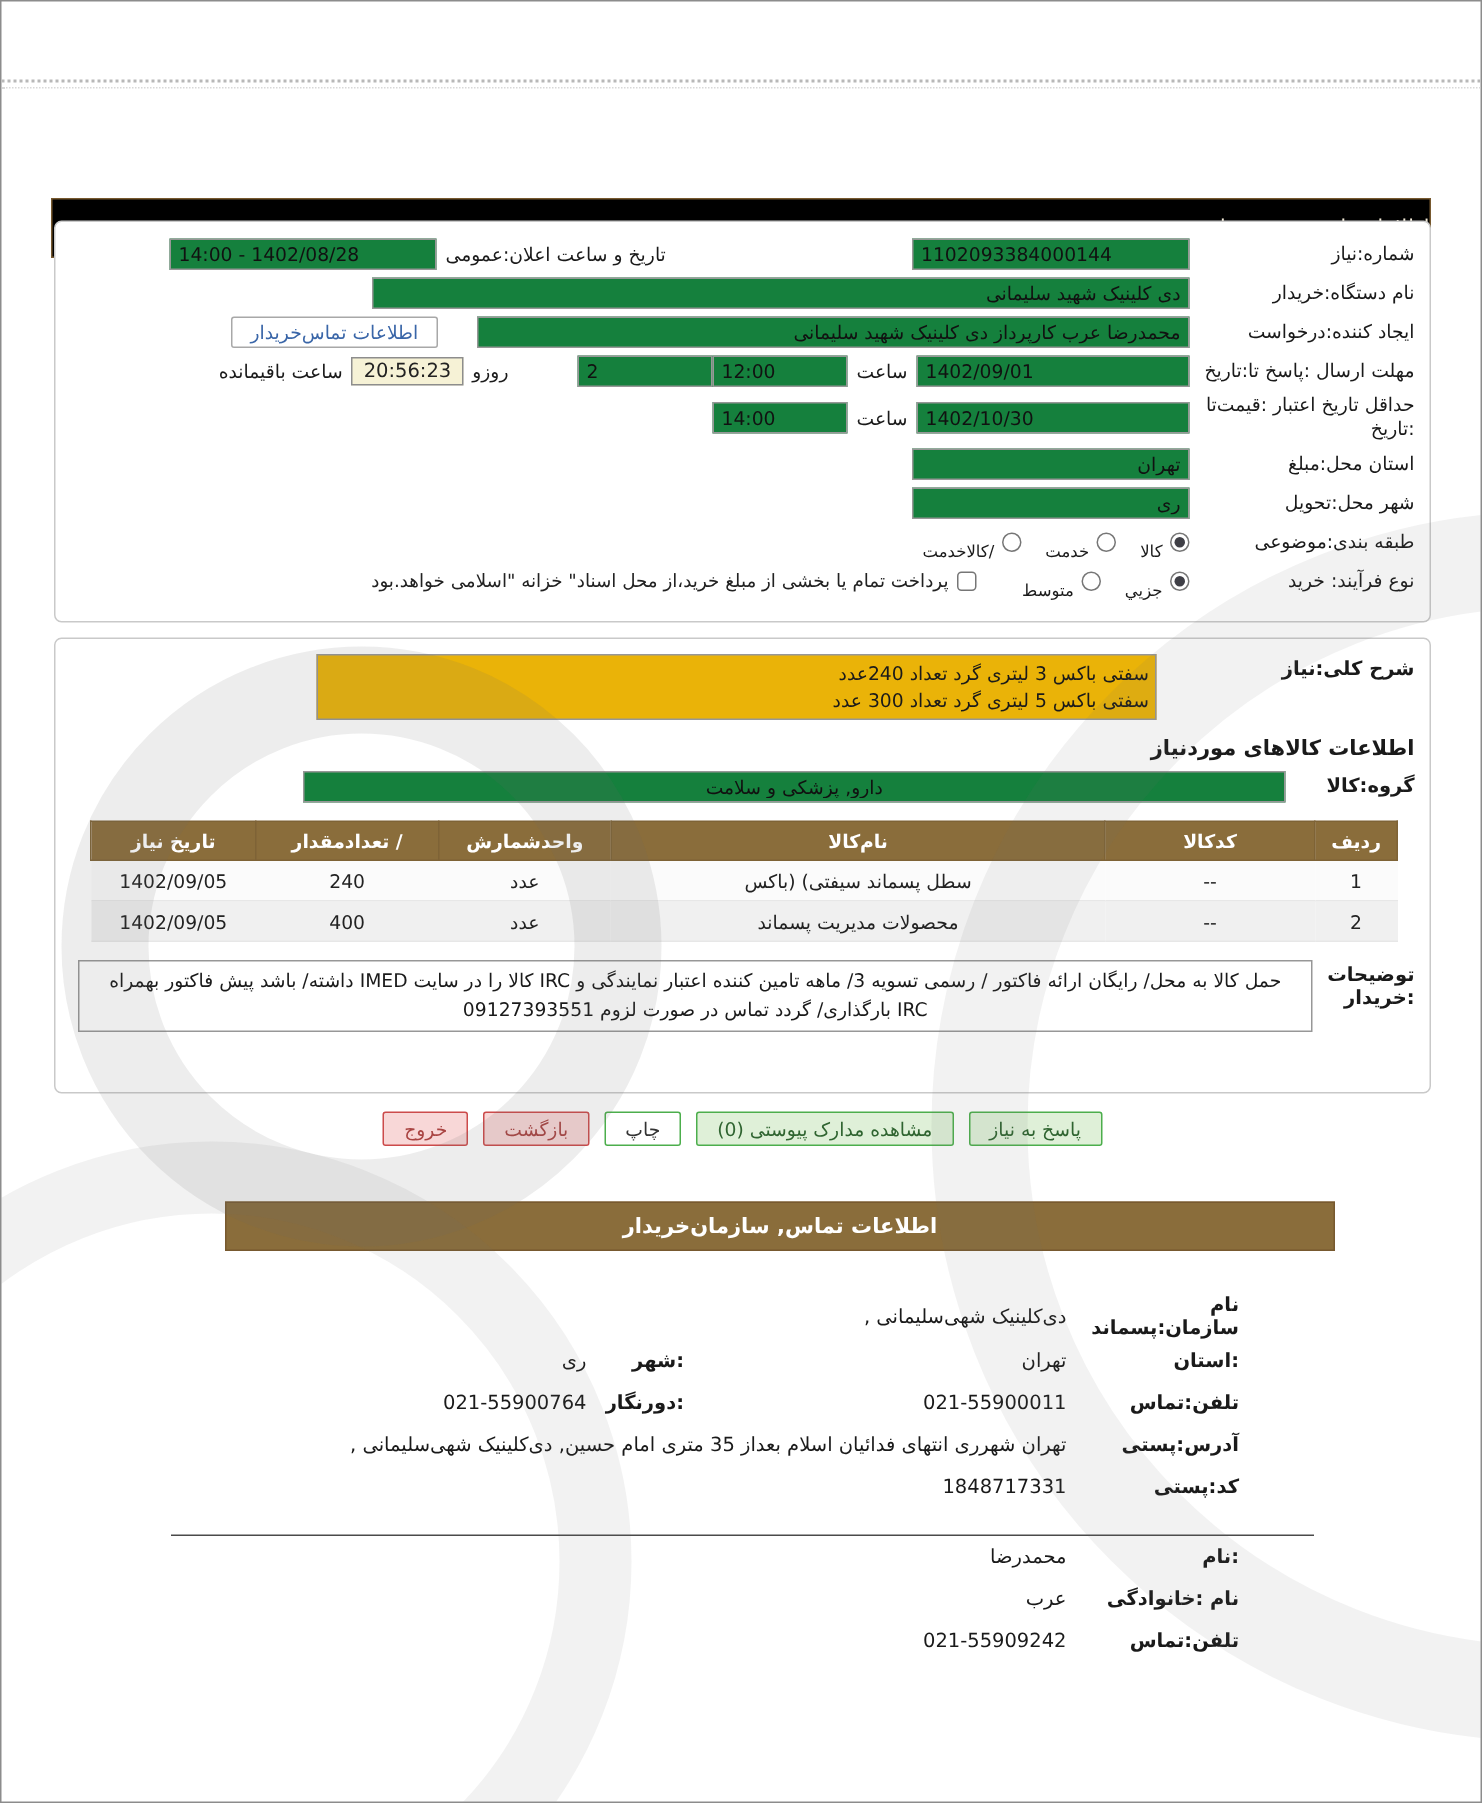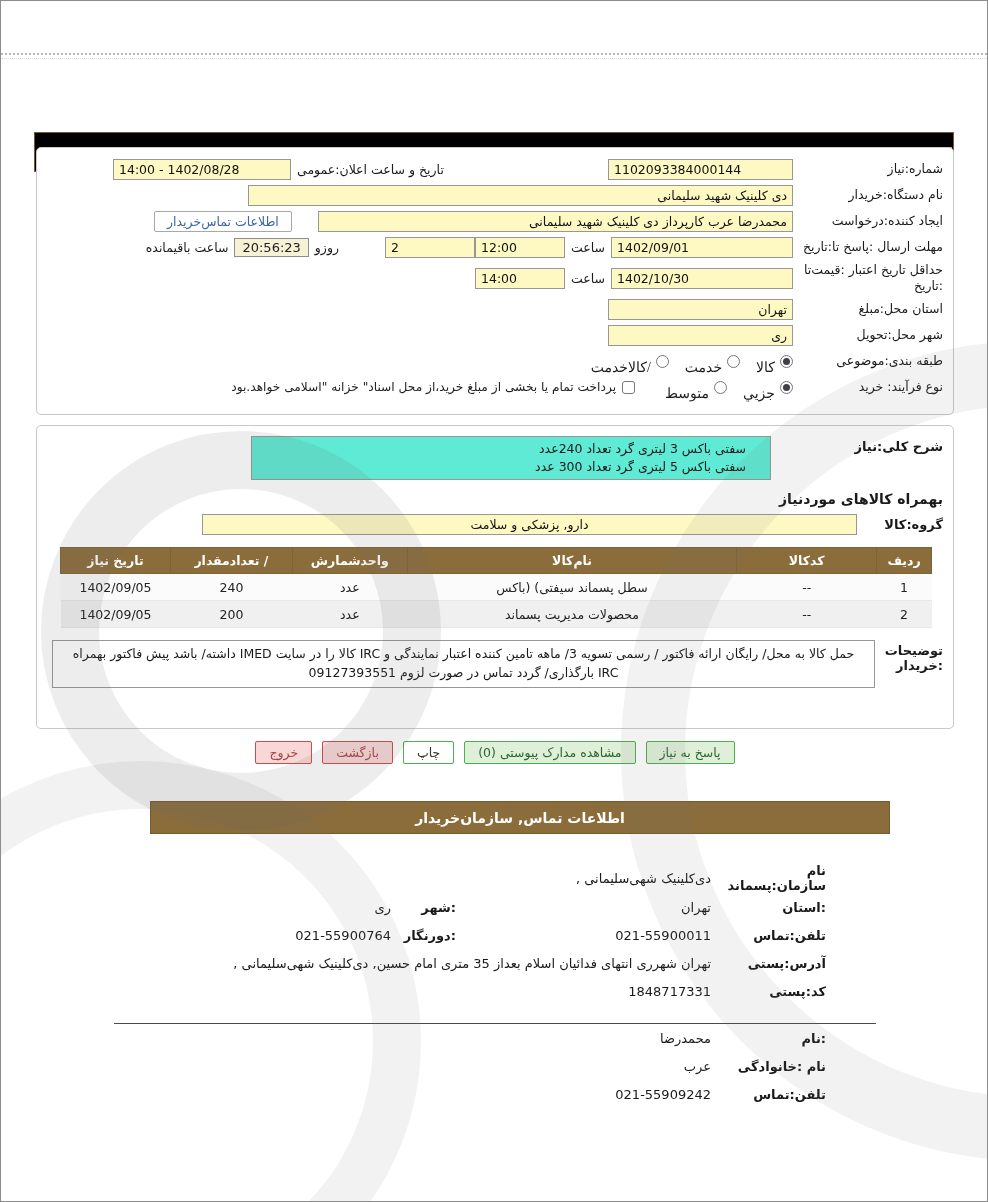--- a/index.html
+++ b/index.html
@@ -30,21 +30,21 @@
   }
   #panel1 { top:146px; left:35px; width:918px; height:268px; padding:8px 10px 6px 12px; }
   #panel2 { top:424px; left:35px; width:918px; height:304px; padding:10px 10px 8px 12px; }
 
   .frow { display:flex; align-items:center; height:26px; }
   .frow.tall { height:36px; }
   .flabel { flex:none; width:150px; font-size:12.5px; color:#1a1a1a; line-height:1.25; }
   .flabel span { display:block; }
 
   .inp {
-    border:1px solid #979797; background:#fef9c3; height:21px;
+    border:1px solid #979797; background:#15803d; height:21px;
     font-family:"DejaVu Sans", sans-serif; font-size:12.5px; color:#111;
     padding:0 5px;
   }
   .w185{width:185px} .w178{width:178px} .w545{width:545px} .w475{width:475px}
   .w182{width:182px} .w90{width:90px}
   .left-group { margin-inline-start:auto; display:flex; align-items:center; gap:6px; }
   .sm-label { font-size:12.5px; }
 
   .link-box {
     border:1px solid #a8a8a8; background:#fff; color:#3a66a8;
@@ -53,30 +53,30 @@
 
   .countdown {
     background:#f6f2d6; border:1px solid #8d8d8d; padding:1px 7px; font-size:13px; color:#222;
   }
 
   .radio { width:13px; height:13px; border:1px solid #767676; border-radius:50%; background:#fff;
            display:inline-block; position:relative; flex:none; cursor:pointer; }
   .radio.sel::after { content:""; position:absolute; top:2px; left:2px; right:2px; bottom:2px;
                       background:#3f3f46; border-radius:50%; }
   .chk { width:13px; height:13px; border:1px solid #767676; border-radius:3px; background:#fff; flex:none; cursor:pointer; }
-  .opt-label { font-size:14px; margin:12px 5px 0 16px;font-family:Liberation Serif, serif; }
+  .opt-label { font-size:11px; margin:12px 5px 0 16px; }
   .treasury { font-size:12.2px; margin-right:6px; color:#222; }
 
   
   .p2row { display:flex; align-items:flex-start; }
   .p2label { flex:none; font-weight:bold; font-size:13px; padding-top:3px; }
   .sumlabel { width:172px; }
   .txtbox {
-    border:1px solid #979797; background:#5eead4; width:520px; min-height:42px;
-    font-size:12.5px; padding:3px 24px; line-height:1.45;
+    border:1px solid #979797; background:#eab308; width:560px; min-height:42px;
+    font-size:12.5px; padding:3px 4px; line-height:1.45;
   }
   .sec-title { font-weight:bold; font-size:14px; margin:11px 0 7px 0; }
   .grplabel { width:86px; }
   .grp-inp { width:655px; text-align:center; }
 
   table.items { margin:12px auto 0 auto; width:872px; border-collapse:collapse; font-size:12.5px; }
   table.items th { background:#8a6d3b; color:#fff; font-weight:bold; height:26px;
                    border:1px solid #7e6336; text-align:center; }
   table.items td { height:27px; text-align:center; background:#fbfbfb; border-bottom:1px solid #e7e7e7; color:#222; }
   table.items tr.alt td { background:#f0f0f0; }
@@ -209,21 +209,21 @@
 <div class="panel" id="panel2">
 
   <div class="p2row">
     <div class="p2label sumlabel">شرح کلی:نیاز</div>
     <div class="txtbox">
       <div>سفتی باکس 3 لیتری گرد تعداد 240عدد</div>
       <div>سفتی باکس 5 لیتری گرد تعداد 300 عدد</div>
     </div>
   </div>
 
-  <div class="sec-title">بهمراه کالاهای موردنیاز</div>
+  <div class="sec-title">اطلاعات کالاهای موردنیاز</div>
 
   <div class="p2row">
     <div class="p2label grplabel">گروه:کالا</div>
     <input class="inp grp-inp" readonly="" value="دارو, پزشکی و سلامت" style="">
   </div>
 
   <table class="items">
     <colgroup>
       <col style="width:55px">
         <col style="width:140px">
@@ -249,21 +249,21 @@
         <td>سطل پسماند سیفتی) (باکس</td>
         <td>عدد</td>
         <td>240</td>
         <td dir="ltr">1402/09/05</td>
       </tr>
       <tr class="alt">
         <td>2</td>
         <td>--</td>
         <td>محصولات مدیریت پسماند</td>
         <td>عدد</td>
-        <td>200</td>
+        <td>400</td>
         <td dir="ltr">1402/09/05</td>
       </tr>
     </tbody>
   </table>
 
   <div class="p2row notesrow">
     <div class="p2label noteslabel">
       <span style="display:block;">توضیحات</span>
       <span style="display:block;">:خریدار</span>
     </div>

